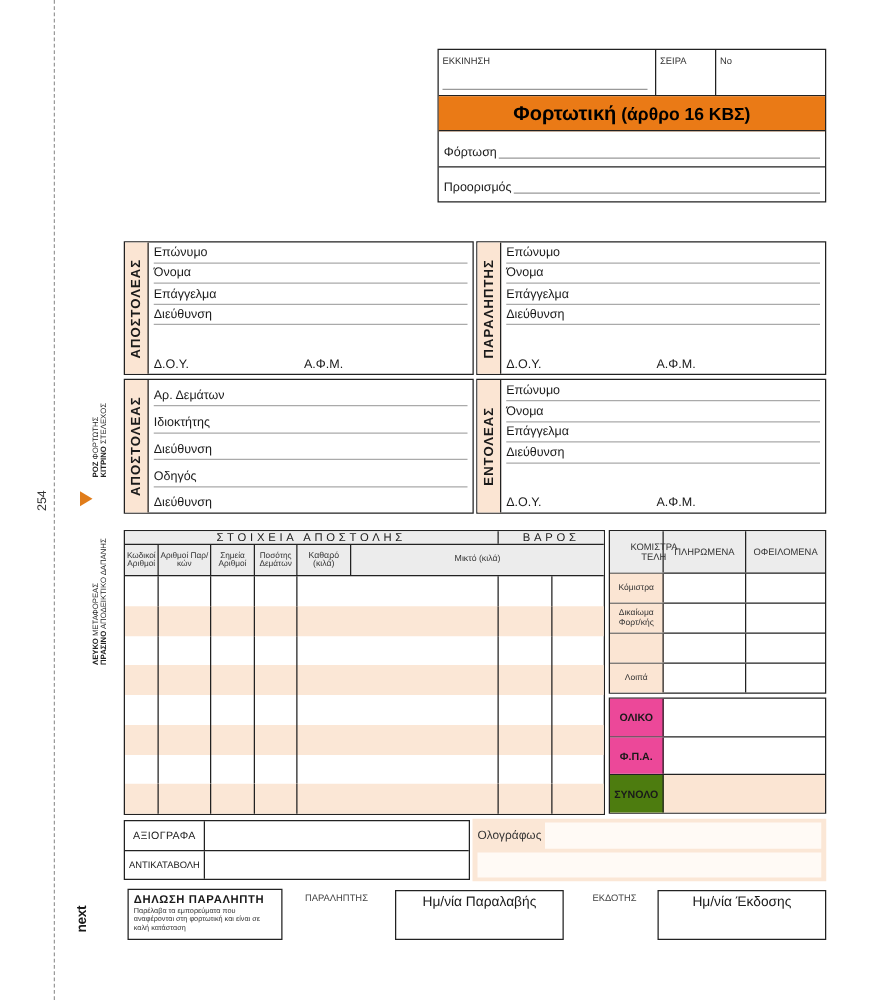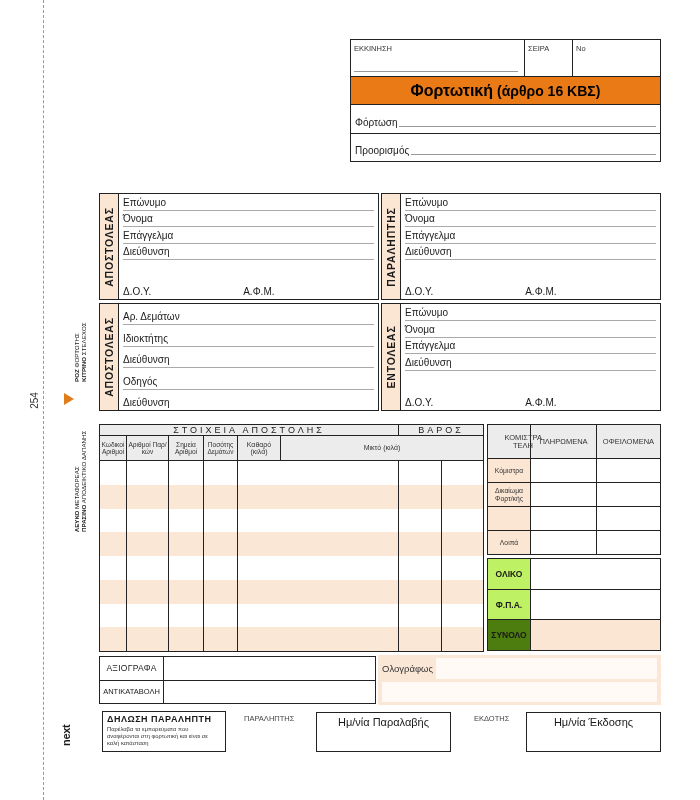--- a/index.html
+++ b/index.html
@@ -69,21 +69,21 @@
   .fees-row > div { border-right: 1px solid #222; font-size: 6.8px; text-align: center; display: flex; align-items: center; justify-content: center; line-height: 8px; color: #333; }
   .fees-row > div:last-child { border-right: none; }
   .f-label { width: 43px; background: #fbe5d3; }
   .fees-row.head .f-label { background: #ececec; font-size: 7.5px; padding-left: 28px; }
   .f-paid { width: 66px; } .f-owed { flex: 1; }
   .fees-row.head .f-paid, .fees-row.head .f-owed { font-size: 7.5px; }
 
   .totals { position: absolute; left: 487px; top: 558px; width: 174px; height: 93px; border: 1.3px solid #222; display: flex; flex-direction: column; }
   .tot-row { flex: 1; display: flex; border-bottom: 1px solid #222; }
   .tot-row:last-child { border-bottom: none; background: #fbe5d3; }
-  .tot-label { width: 43px; border-right: 1.3px solid #222; background: #bef264; font-size: 8.5px; font-weight: bold; display: flex; align-items: center; justify-content: center; }
+  .tot-label { width: 43px; border-right: 1.3px solid #222; background: #ec4899; font-size: 8.5px; font-weight: bold; display: flex; align-items: center; justify-content: center; }
   .tot-row:last-child .tot-label { background: #4d7c0f; }
   .tot-val { flex: 1; }
 
   
   .values-box { position: absolute; left: 99px; top: 656px; width: 277px; height: 48px; border: 1.3px solid #222; display: flex; flex-direction: column; }
   .val-row { flex: 1; display: flex; border-bottom: 1px solid #222; }
   .val-row:last-child { border-bottom: none; }
   .val-label { width: 64px; border-right: 1px solid #222; font-size: 8.5px; display: flex; align-items: center; justify-content: center; letter-spacing: 0.3px; }
   .val-row:last-child .val-label { font-size: 7.5px; letter-spacing: 0; }
   .val-input { flex: 1; }

